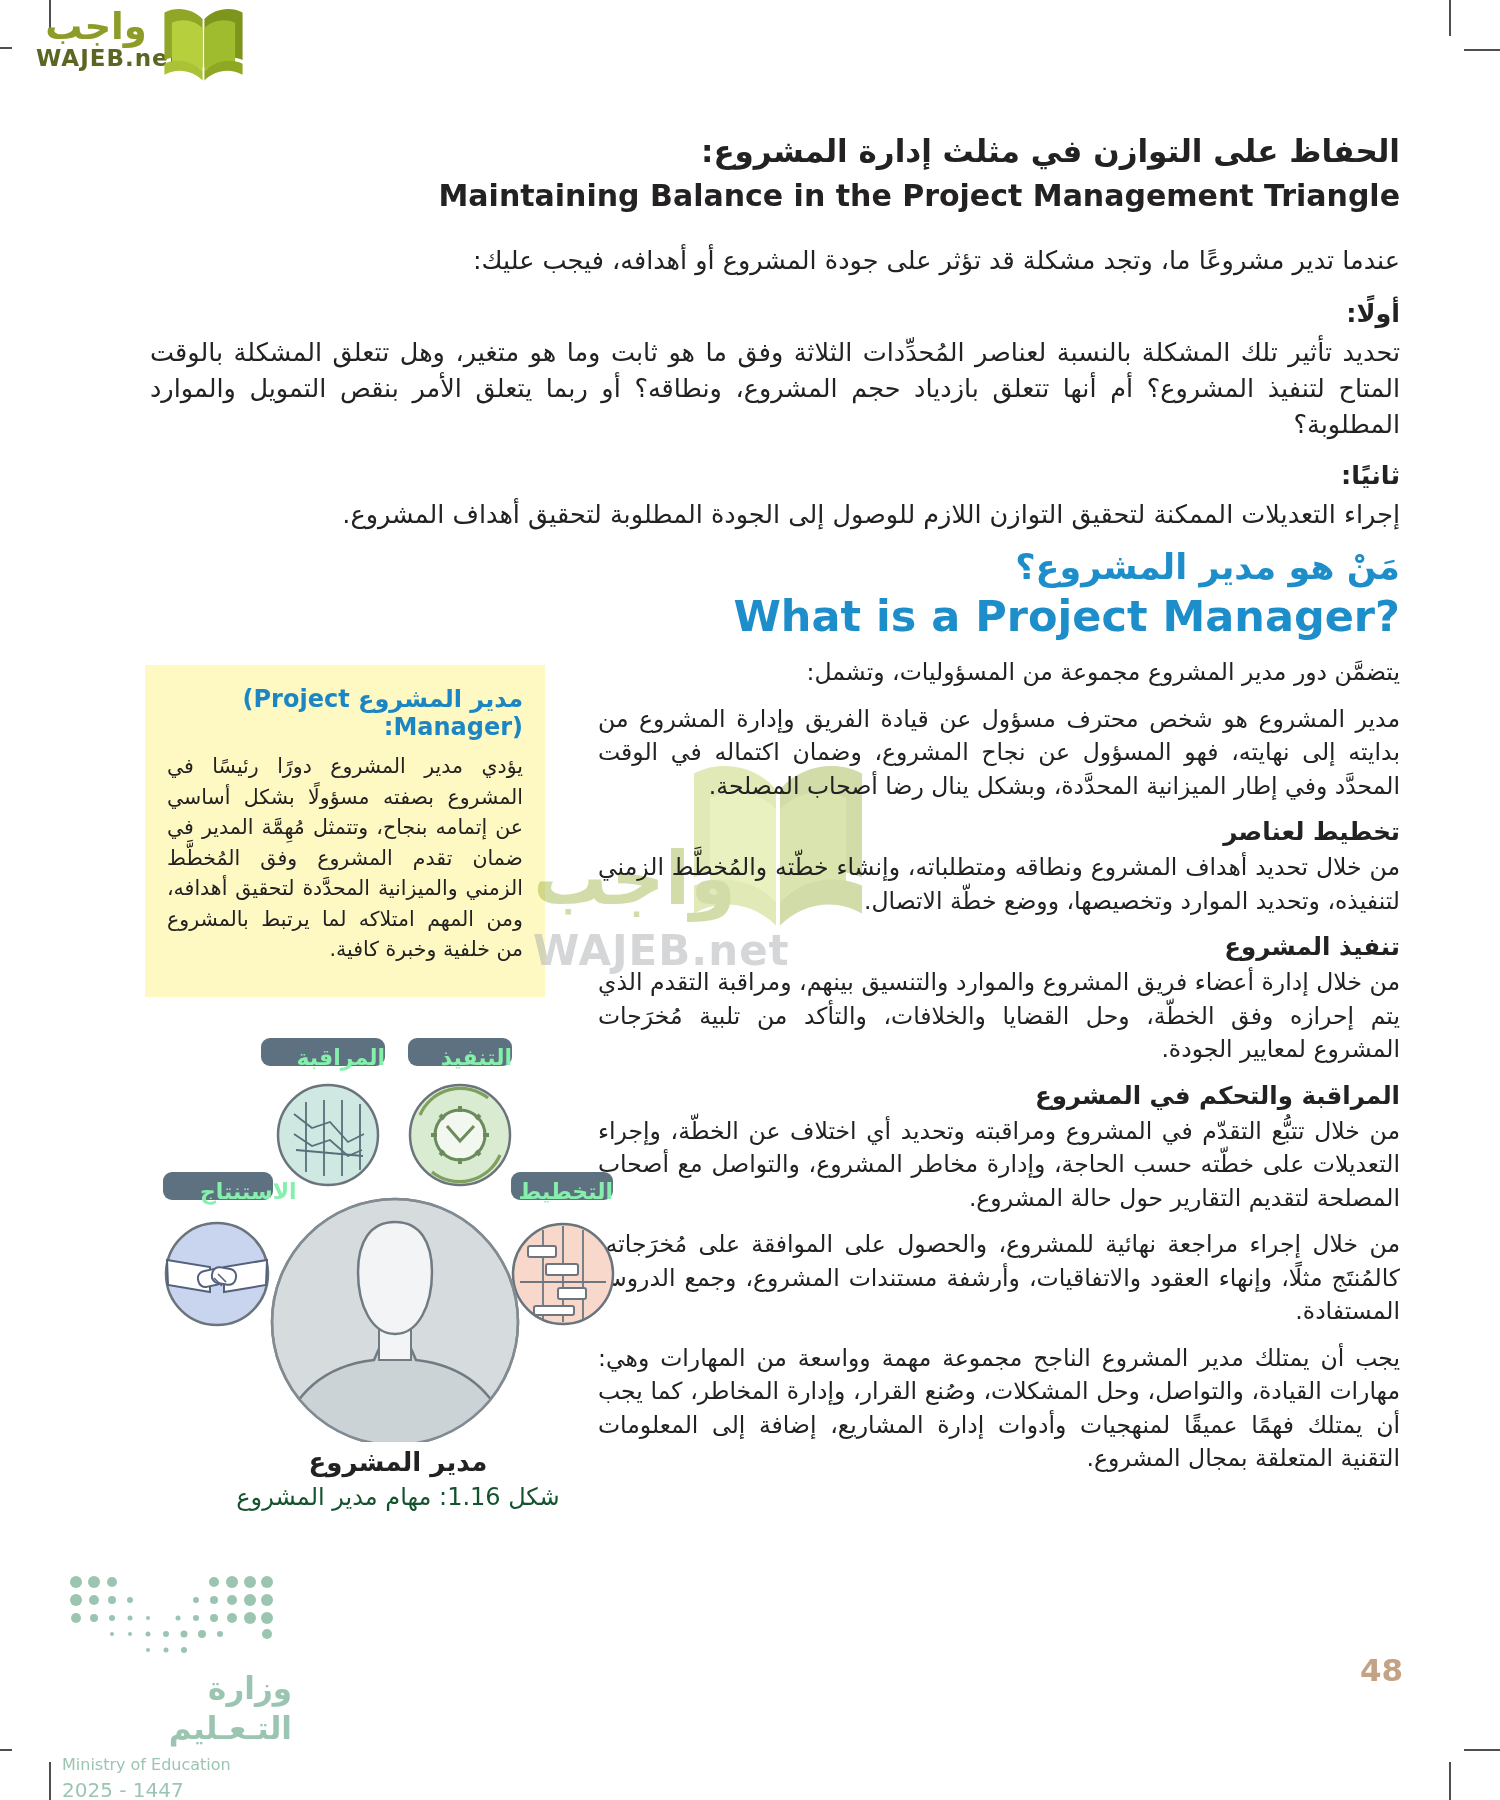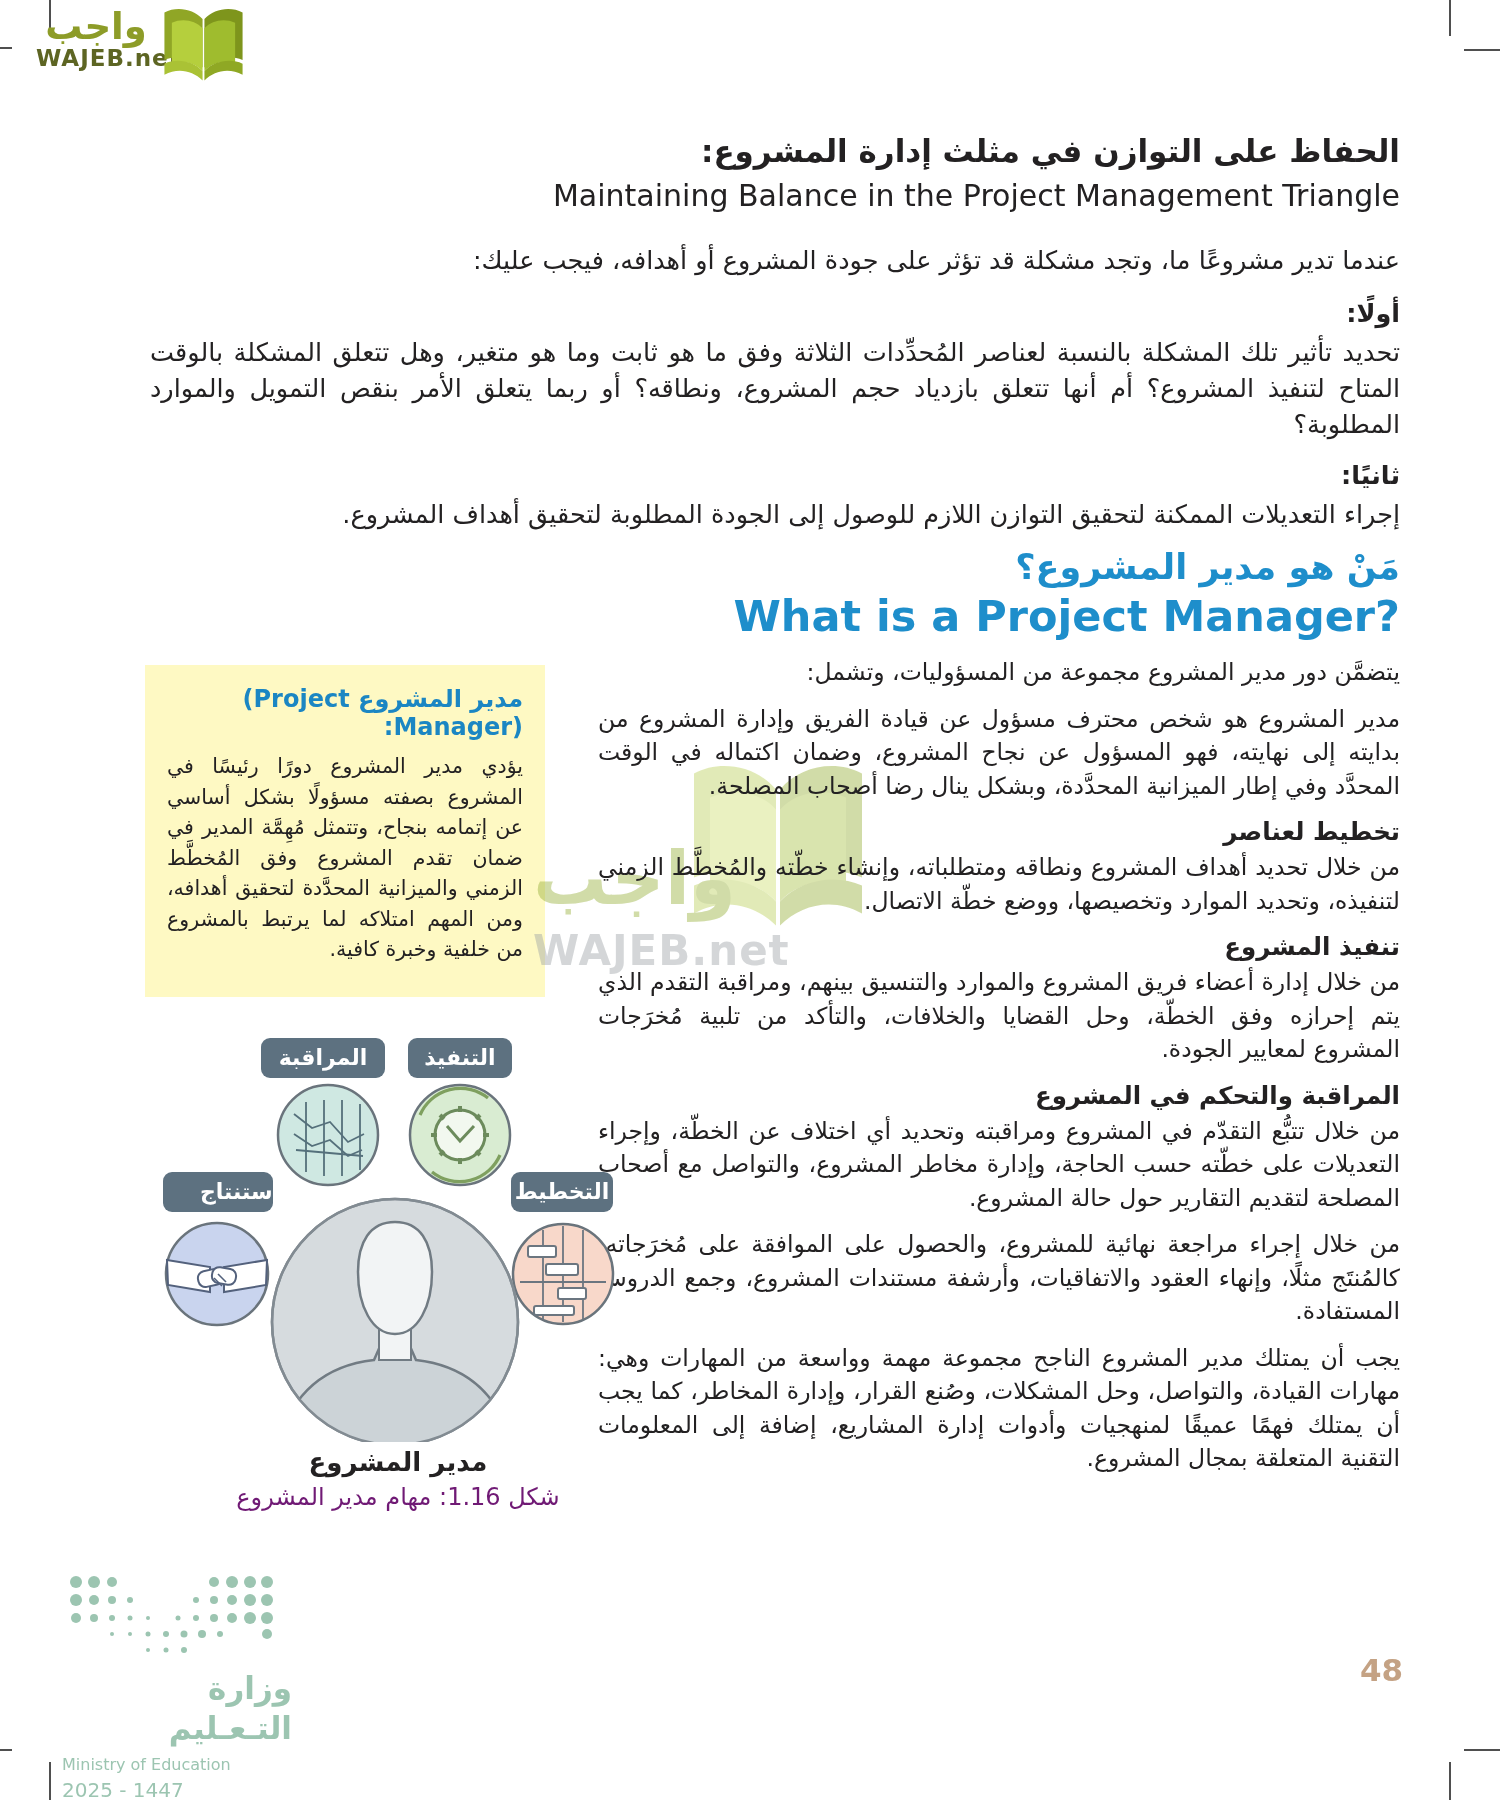--- a/index.html
+++ b/index.html
@@ -18,21 +18,21 @@
 
   
   .watermark { position:absolute; left:533px; top:720px; width:345px; height:270px; opacity:0.42; z-index:2; pointer-events:none; }
   .wm-book { position:absolute; right:0; top:0; }
   .wm-ar { position:absolute; left:0; top:118px; font-size:74px; font-weight:bold; color:#93ad33; line-height:80px; }
   .wm-en { position:absolute; left:0; top:206px; font-size:42px; font-weight:bold; color:#9aa0a4; letter-spacing:1px; }
 
   
   .top-section { position:absolute; left:150px; top:128px; width:1250px; direction:rtl; text-align:right; z-index:3; }
   .h-ar { font-size:31px; font-weight:bold; line-height:46px; color:#232122; }
-  .h-en { direction:ltr; font-size:30px; font-weight:normal; line-height:44px; color:#232122; text-align:right; }
+  .h-en { direction:ltr; font-size:30px; font-weight:bold; line-height:44px; color:#232122; text-align:right; }
   .intro-p { font-size:25.5px; line-height:40px; margin-top:22px; }
   .ord-label { font-size:25.5px; font-weight:bold; line-height:38px; margin-top:14px; }
   .ord-text { font-size:25.5px; line-height:36px; text-align:justify; margin-top:2px; }
 
   
   .q-titles { position:absolute; left:150px; top:542px; width:1250px; direction:rtl; text-align:right; z-index:3; }
   .q-ar { font-size:35px; font-weight:bold; color:#1e8ecb; line-height:50px; }
   .q-en { direction:ltr; font-size:43px; font-weight:bold; color:#1e8ecb; line-height:48px; text-align:right; }
 
   
@@ -40,29 +40,29 @@
   .main-col p { font-size:23.5px; line-height:33.5px; text-align:justify; margin-bottom:13px; }
   .main-col h3 { font-size:24.5px; font-weight:bold; margin:14px 0 5px 0; }
 
   
   .side-box { position:absolute; left:145px; top:665px; width:400px; min-height:332px; background:#fef9c3; padding:20px 22px; direction:rtl; z-index:1; }
   .box-title { font-size:24px; font-weight:bold; color:#1b86c3; margin-bottom:10px; text-align:right; }
   .box-text { font-size:20.5px; line-height:30.5px; text-align:justify; }
 
   
   .diagram { position:absolute; left:148px; top:1030px; width:470px; height:412px; z-index:3; }
-  .pill { position:absolute; background:#5d7180; color:#ffffff; font-weight:bold; font-size:22px; text-align:center; line-height:40px; border-radius:9px; height:40px; }
+  .pill { position:absolute; background:#5d7180; color:#86efac; font-weight:bold; font-size:22px; text-align:right; line-height:40px; border-radius:9px; height:28px; }
   .pill-monitoring { left:113px; top:8px;  width:124px; }
   .pill-execution  { left:260px; top:8px;  width:104px; }
   .pill-conclusion { left:15px;  top:142px; width:110px;padding-left:37px; }
   .pill-planning   { left:363px; top:142px; width:102px; }
 
   .diagram-captions { position:absolute; left:148px; top:1445px; width:500px; text-align:center; z-index:3; }
   .cap-title { font-size:26px; font-weight:bold; color:#232122; line-height:34px; }
-  .cap-fig { font-size:24px; color:#701a75; line-height:36px; direction:rtl; }
+  .cap-fig { font-size:24px; color:#14532d; line-height:36px; direction:rtl; }
 
   
   .ministry { position:absolute; left:62px; top:1572px; width:230px; z-index:3; color:#9cc5b1; }
   .ministry-ar { font-size:31px; font-weight:bold; line-height:40px; margin-top:4px; letter-spacing:0.5px; direction:rtl; text-align:right; padding-left:34px;}
   .ministry-en { font-size:16px; line-height:26px; margin-top:4px; }
   .ministry-years { font-size:20px; line-height:24px; }
 
   .page-num { position:absolute; left:1360px; top:1652px; font-size:31px; font-weight:bold; color:#c4a284; z-index:3; }
 </style>
 </head>

